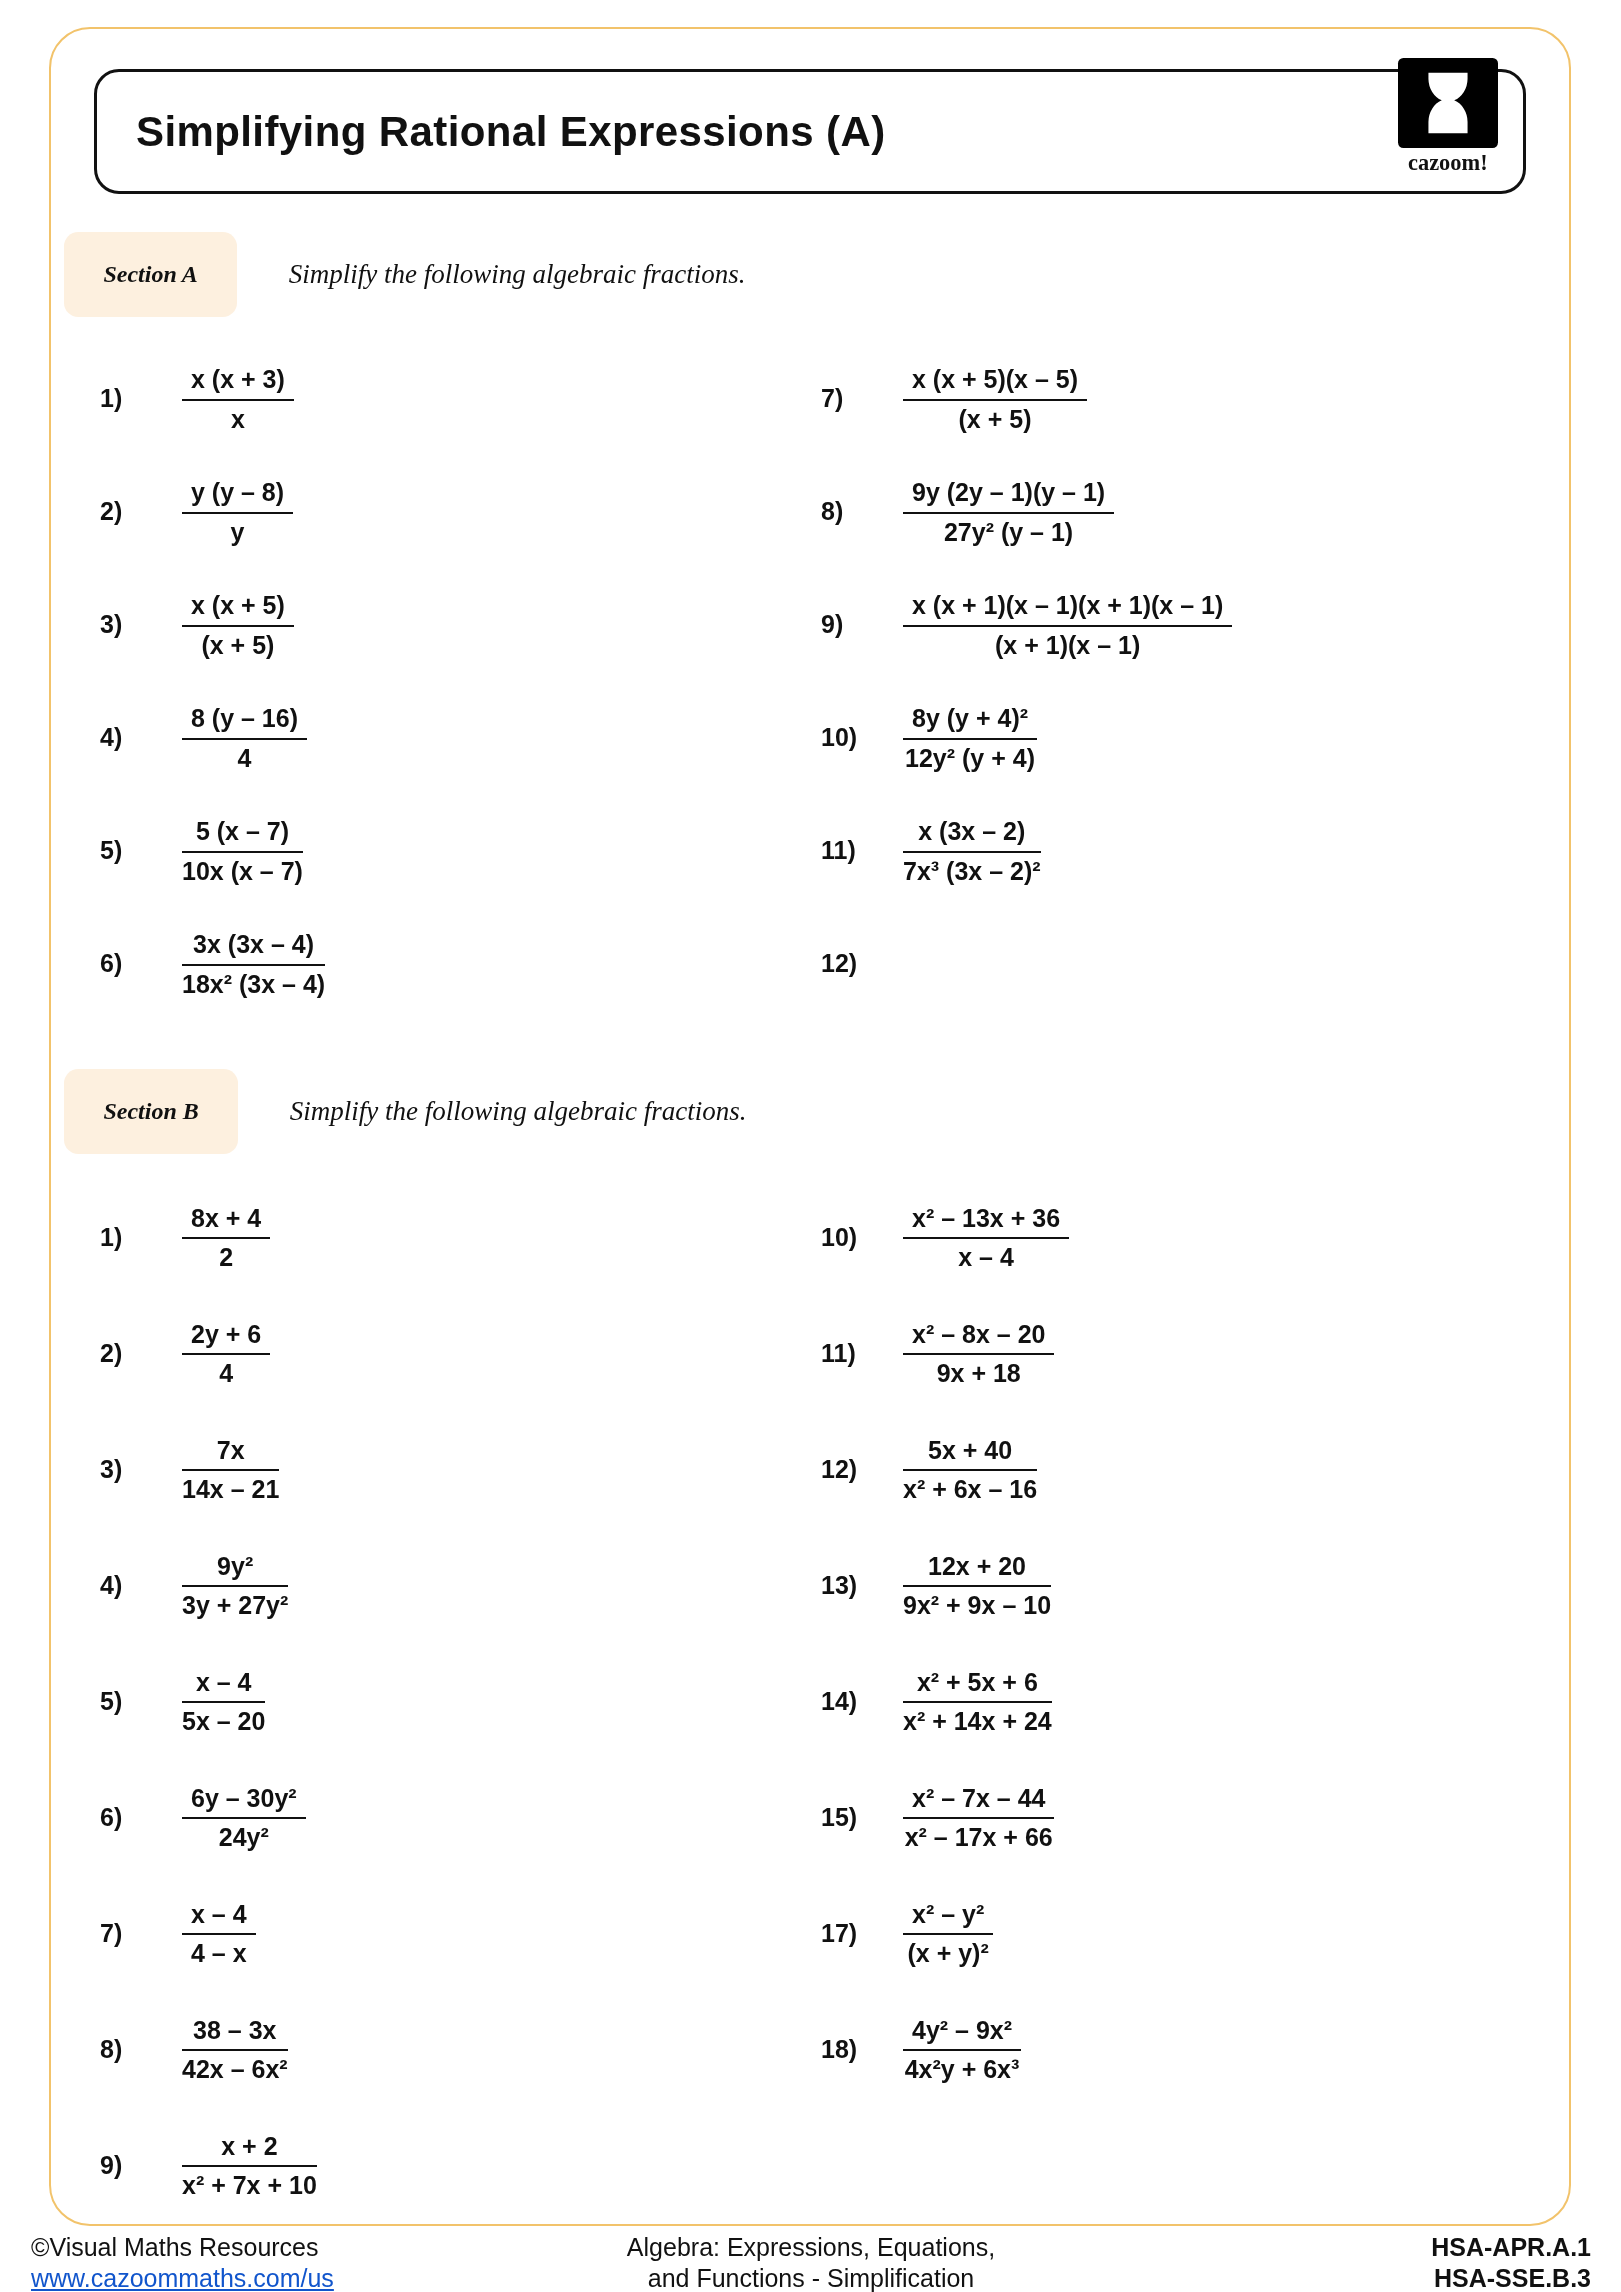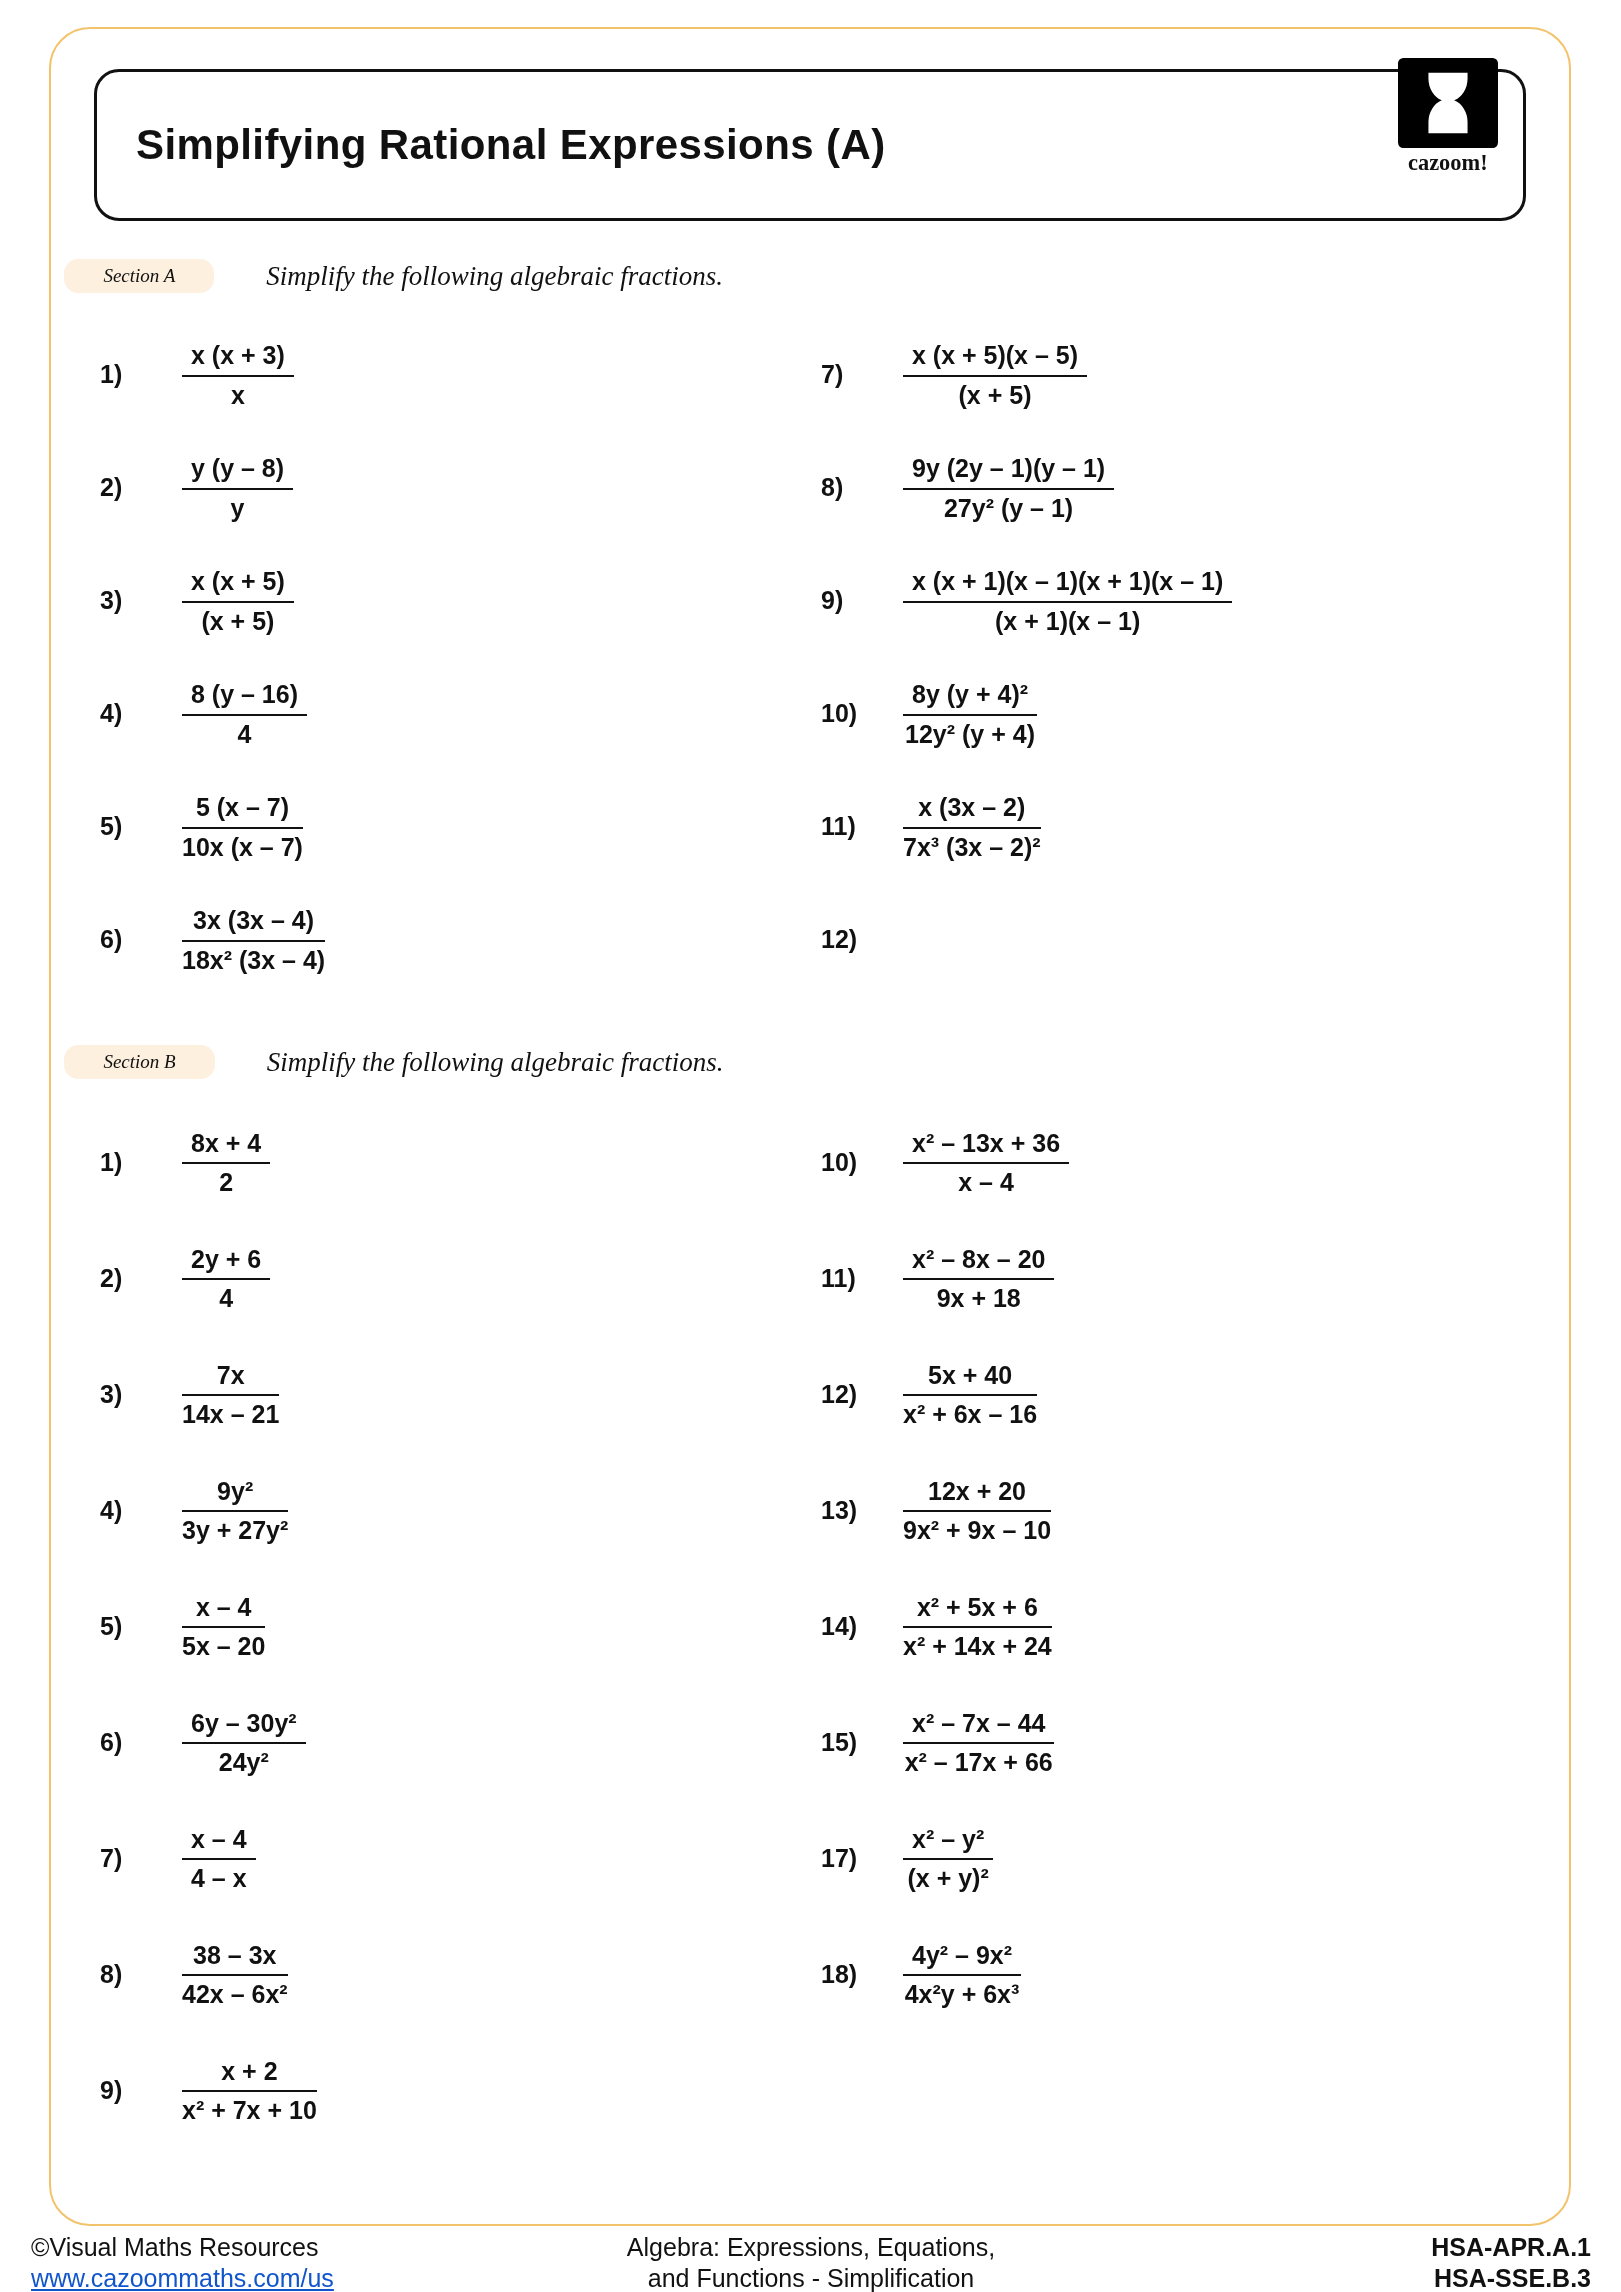--- a/index.html
+++ b/index.html
@@ -6,43 +6,43 @@
   body{
     width:1622px;height:2293px;position:relative;background:#ffffff;
     font-family:"Liberation Sans","DejaVu Sans",sans-serif;color:#111;
   }
   .sheet{
     position:absolute;left:49px;top:27px;width:1522px;height:2199px;
     border:2.7px solid #f2c36b;border-radius:41px;background:#fff;box-sizing:border-box;
   }
   
   .header-box{
-    margin:40px 43px 8px 43px;height:152px;border:3.6px solid #111;border-radius:25px;
+    margin:40px 43px 8px 43px;height:125px;border:3.6px solid #111;border-radius:25px;
     position:relative;display:flex;align-items:center;padding-left:39px;box-sizing:border-box;
   }
   .page-title{
     font-size:42px;font-weight:bold;letter-spacing:0.4px;margin:0;
     font-family:"Liberation Sans","DejaVu Sans",sans-serif;
   }
   .logo{position:absolute;right:19.7px;top:-14.3px;width:111px;text-align:center;}
   .logo-mark{
     width:100px;height:90px;background:#000;border-radius:5.4px;margin:0 auto;
     display:flex;align-items:center;justify-content:center;
   }
   .logo-text{
     font-family:"Liberation Serif","DejaVu Serif",serif;font-weight:bold;
     font-size:22.4px;margin-top:1.8px;color:#111;
   }
   
   .section-head{display:flex;align-items:center;margin:38px 0 0 13.4px;}
   .section-head.second{margin-top:49px;}
   .pill{
-    background:#fdf0df;border-radius:14.3px;padding:6px 39px;
-    font-family:"Liberation Serif","DejaVu Serif",serif;font-style:italic;font-weight:normal;
-    font-size:19px;
+    background:#fdf0df;border-radius:14.3px;padding:29px 39px;
+    font-family:"Liberation Serif","DejaVu Serif",serif;font-style:italic;font-weight:bold;
+    font-size:24px;
   }
   .instruction{
     font-family:"Liberation Serif","DejaVu Serif",serif;font-style:italic;font-size:27px;
     margin-left:52px;
   }
   
   .grid{display:grid;grid-template-columns:1fr 1fr;padding:25px 27px 0 49px;}
   .col{display:flex;flex-direction:column;}
   .problem{display:flex;align-items:center;min-height:113px;}
   .grid.bgrid .problem{min-height:116px;}

